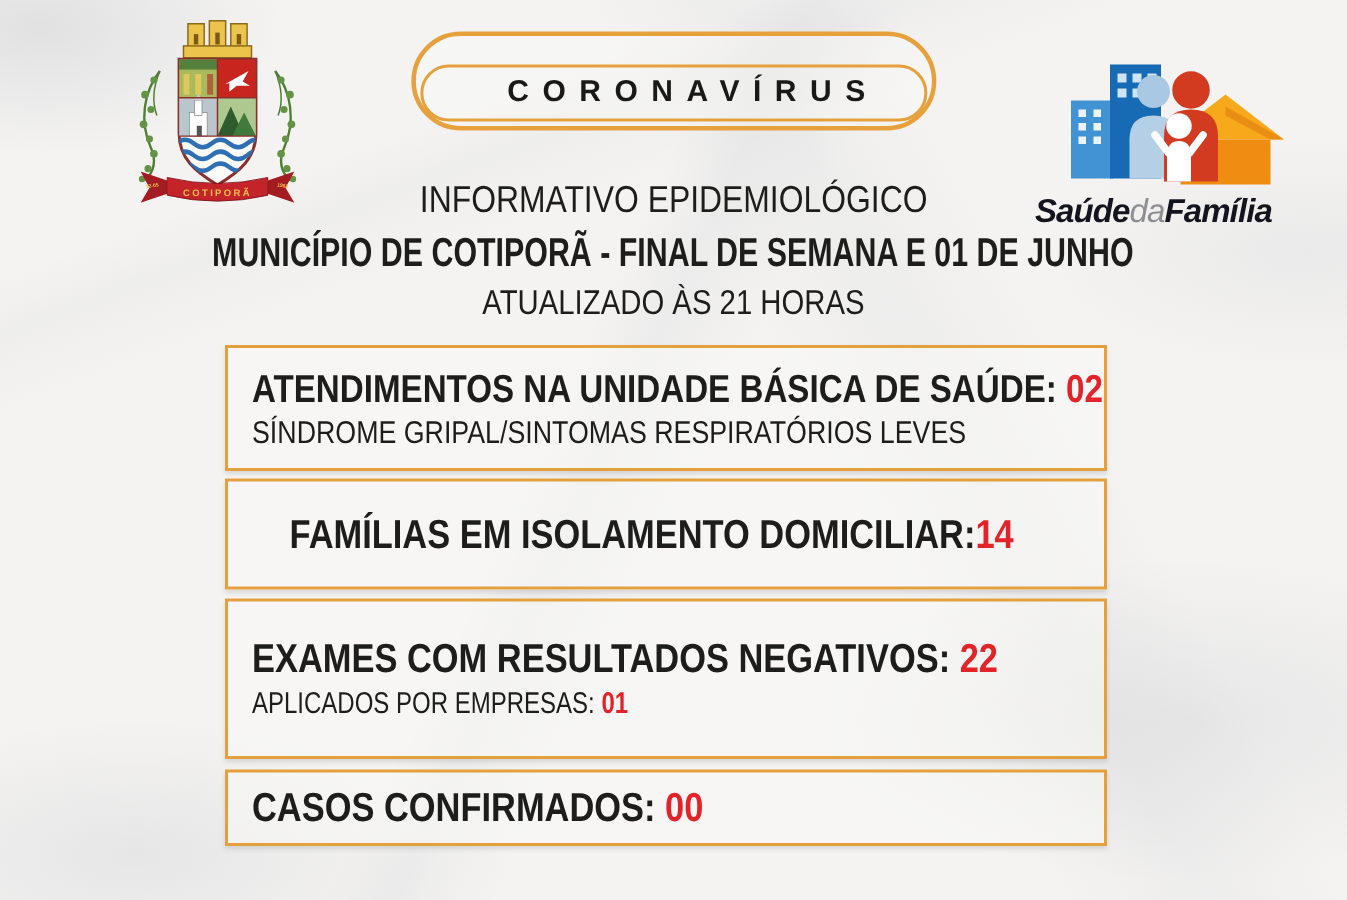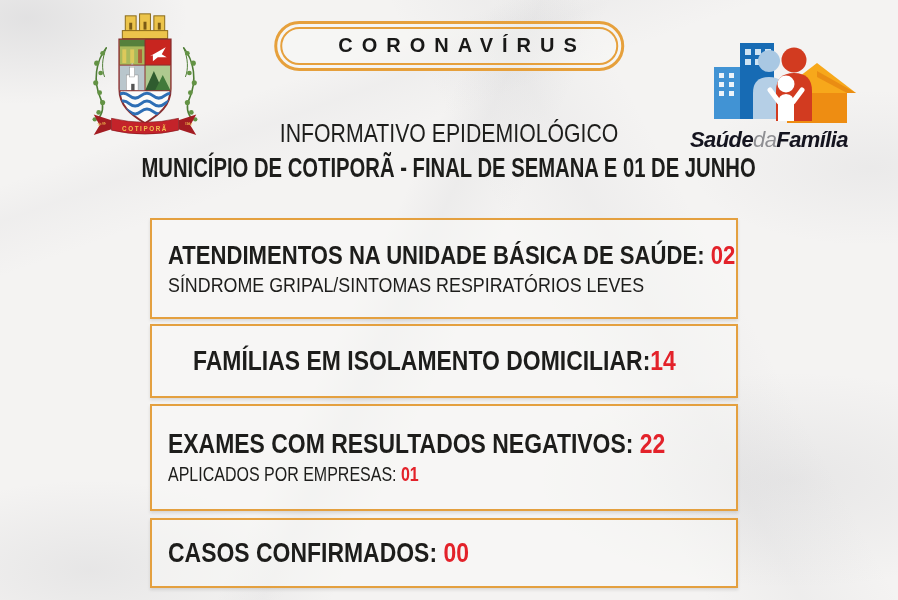--- a/index.html
+++ b/index.html
@@ -13,21 +13,21 @@
       radial-gradient(ellipse 340px 150px at 10% 95%, rgba(140,142,150,.13), transparent 60%),
       radial-gradient(ellipse 300px 130px at 97% 28%, rgba(140,142,150,.09), transparent 60%),
       linear-gradient(115deg, transparent 42%, rgba(140,142,152,.07) 46%, transparent 52%),
       linear-gradient(62deg, transparent 58%, rgba(140,142,152,.06) 66%, transparent 74%),
       linear-gradient(160deg, transparent 20%, rgba(140,142,152,.05) 24%, transparent 30%);
   }
   
   .crest{position:absolute;left:76px;top:4px;width:138px;height:138px;}
   .badge-wrap{position:absolute;left:50%;top:21px;transform:translateX(-50%);}
   .badge-outer{border:3px solid #E6A03C;border-radius:999px;padding:3px;background:rgba(250,249,247,.4);}
-  .badge-inner{border:2px solid #E6A03C;border-radius:999px;padding:5px 30px 6px 56px;}
+  .badge-inner{border:2px solid #E6A03C;border-radius:999px;padding:5px 30px 6px 56px;margin-top:16px;}
   .badge-label{font-weight:700;font-size:20px;letter-spacing:9px;white-space:nowrap;color:#191918;}
   .logo{position:absolute;right:28px;top:27px;width:180px;font-style:italic;}
   .logo-text{margin-top:-4px;font-size:22px;letter-spacing:-.6px;color:#14141f;white-space:nowrap;}
   .logo-text b{font-weight:700;}
   .logo-text .mid{font-weight:400;color:#8f8f93;}
   
   .titles{position:absolute;top:119px;left:0;width:100%;text-align:center;line-height:1.18;}
   .t1{font-size:25px;font-weight:500;}
   .t2{font-size:27px;font-weight:700;margin-top:4px;}
   .t3{font-size:23px;font-weight:500;margin-top:4px;}
@@ -35,24 +35,24 @@
   .cond-t2{display:inline-block;white-space:nowrap;transform:scaleX(.75);transform-origin:center;}
   .cond-l{display:inline-block;white-space:nowrap;transform:scaleX(.85);transform-origin:left center;}
   .cond-l80{display:inline-block;white-space:nowrap;transform:scaleX(.80);transform-origin:left center;}
   
   .boxes{position:absolute;left:150px;top:218px;width:588px;}
   .box{
     box-sizing:border-box;border:2px solid #E4A03F;background:rgba(250,249,247,.5);
     box-shadow:0 2px 3px rgba(60,60,60,.14);
     padding-left:16px;display:flex;flex-direction:column;justify-content:center;
   }
-  .box-1{height:101px;margin-bottom:5px;}
+  .box-1{height:84px;margin-bottom:5px;margin-top:12px;}
   .box-2{height:74px;margin-bottom:6px;padding-left:41px;}
   .box-3{height:107px;margin-bottom:7px;}
-  .box-4{height:70px;}
+  .box-4{height:51px;}
   .stat-title{font-size:26px;font-weight:700;line-height:32px;}
   .stat-title-lg{font-size:27px;font-weight:700;line-height:33px;}
   .stat-sub{font-size:21px;font-weight:400;line-height:27px;}
   .stat-detail{font-size:20px;font-weight:400;line-height:27px;}
   .num{color:#E3222A;font-weight:700;}
   .sep{color:#1d1d1b;font-weight:400;}
 </style>
 </head>
 <body>
 
@@ -202,20 +202,21 @@
       </g>
     </svg>
     <div class="logo-text">
       <b>Saúde</b><span class="mid">da</span><b>Família</b>
     </div>
   </div>
 
   <div class="titles">
     <div class="t1"><span class="cond">INFORMATIVO EPIDEMIOLÓGICO</span></div>
     <div class="t2"><span class="cond-t2">MUNICÍPIO DE COTIPORÃ - FINAL DE SEMANA E 01 DE JUNHO</span></div>
+    <div class="t3"><span class="cond">ATUALIZADO ÀS 21 HORAS</span></div>
   </div>
 
   <div class="boxes">
 
     <div class="box box-1">
       <div class="stat-title">
         <span class="cond-l"><span>ATENDIMENTOS NA UNIDADE BÁSICA DE SAÚDE: </span><span class="num">02</span></span>
       </div>
       <div class="stat-sub">
         <span class="cond-l">SÍNDROME GRIPAL/SINTOMAS RESPIRATÓRIOS LEVES</span>

